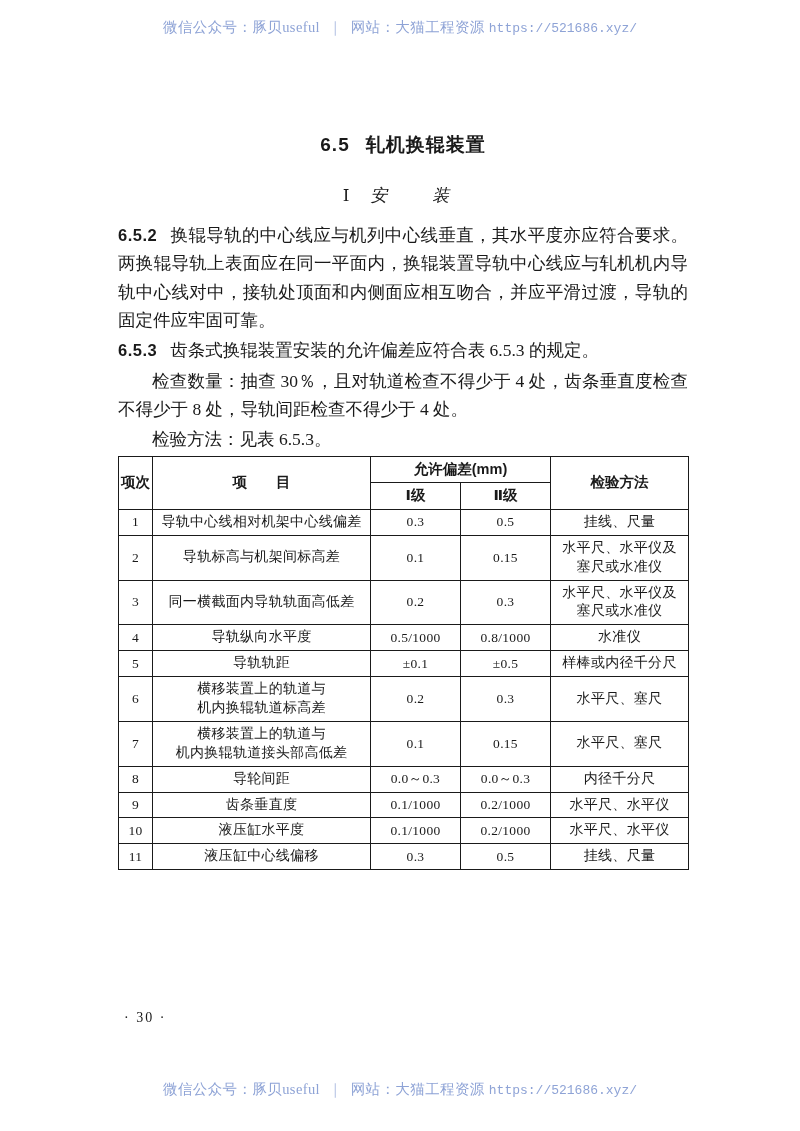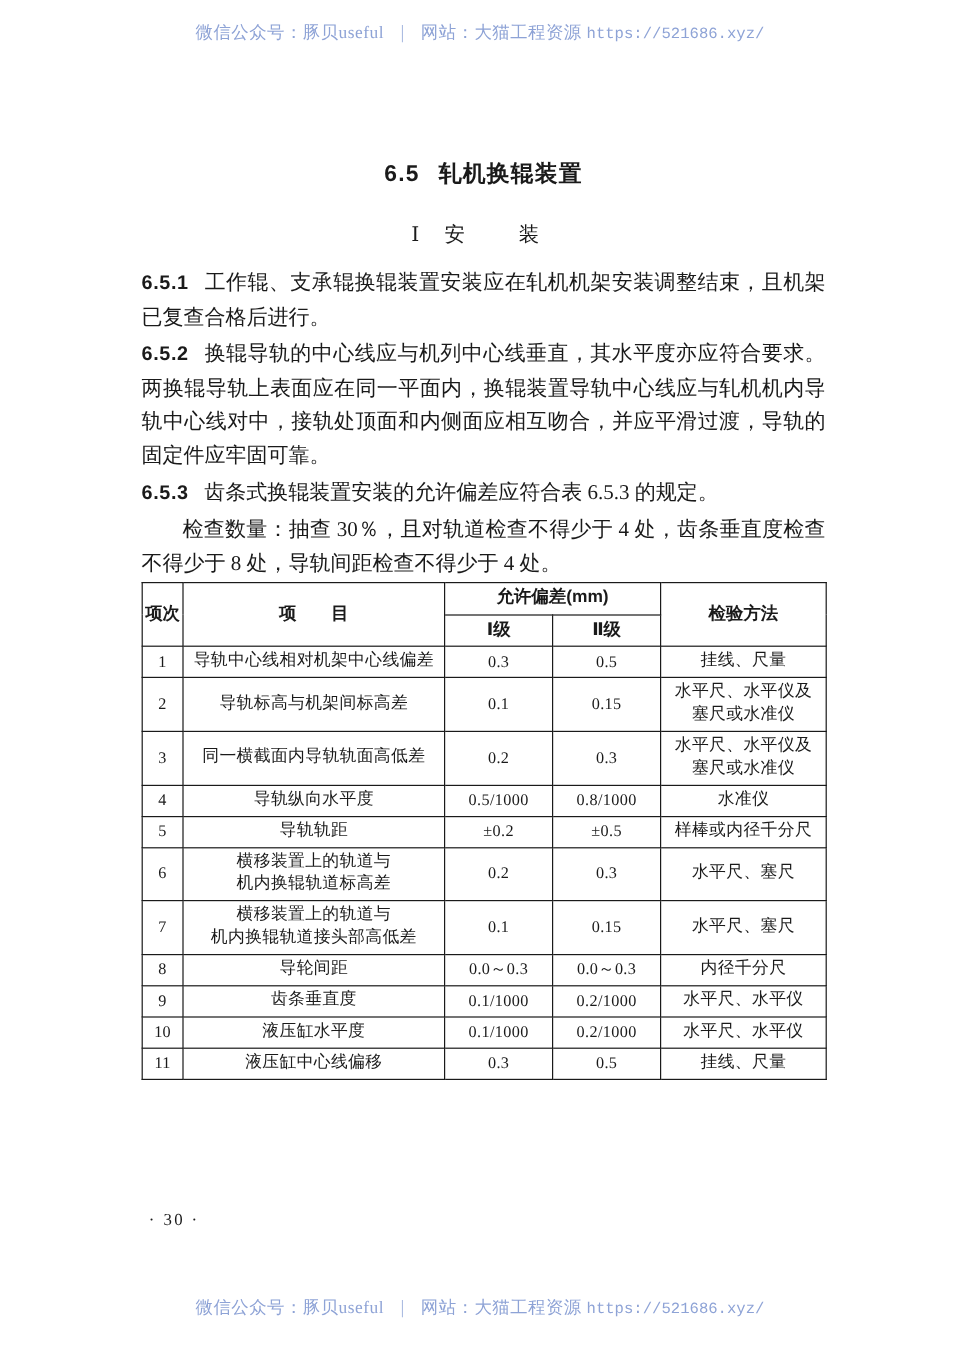--- a/index.html
+++ b/index.html
@@ -68,20 +68,21 @@
     font-size: 17px;
     margin: 0 0 14px 0;
     letter-spacing: 1px;
   }
   .subsection-head .roman {
     margin-right: 20px;
     font-family: "Liberation Serif", "DejaVu Serif", serif;
   }
   .subsection-head .sp {
     letter-spacing: 14px;
+    font-style: italic;
   }
 
   .clause {
     font-size: 17.5px;
     line-height: 1.62;
     margin: 0 0 2px 0;
     text-align: justify;
     text-justify: inter-ideograph;
   }
   .clause .cnum {
@@ -169,34 +170,32 @@
   <div class="content">
 
     <h1 class="section-title">
       <span class="num">6.5</span><span>轧机换辊装置</span>
     </h1>
 
     <div class="subsection-head">
       <span class="roman">Ⅰ</span><span class="sp">安　装</span>
     </div>
 
-    <p class="clause">
-      <span class="cnum">6.5.1</span><span>工作辊、支承辊换辊装置安装应在轧机机架安装调整结束，且机架已复查合格后进行。</span>
-    </p>
 
     <p class="clause">
       <span class="cnum">6.5.2</span><span>换辊导轨的中心线应与机列中心线垂直，其水平度亦应符合要求。两换辊导轨上表面应在同一平面内，换辊装置导轨中心线应与轧机机内导轨中心线对中，接轨处顶面和内侧面应相互吻合，并应平滑过渡，导轨的固定件应牢固可靠。</span>
     </p>
 
 
     <p class="clause">
       <span class="cnum">6.5.3</span><span>齿条式换辊装置安装的允许偏差应符合表 6.5.3 的规定。</span>
     </p>
 
     <p class="clause indent">检查数量：抽查 30％，且对轨道检查不得少于 4 处，齿条垂直度检查不得少于 8 处，导轨间距检查不得少于 4 处。</p>
+    <p class="clause indent">检验方法：见表 6.5.3。</p>
 
 
     <table class="spec">
       <colgroup>
         <col class="c-idx">
           <col class="c-item">
           <col class="c-lv1">
           <col class="c-lv2">
           <col class="c-meth">
       </colgroup>
@@ -257,21 +256,21 @@
             <td class="num-cell">0.8/1000</td>
             <td class="meth-cell">
               <span class="ln">水准仪</span>
             </td>
           </tr>
           <tr>
             <td class="num-cell">5</td>
             <td class="item-cell">
               <span class="ln">导轨轨距</span>
             </td>
-            <td class="num-cell">±0.2</td>
+            <td class="num-cell">±0.1</td>
             <td class="num-cell">±0.5</td>
             <td class="meth-cell">
               <span class="ln">样棒或内径千分尺</span>
             </td>
           </tr>
           <tr>
             <td class="num-cell">6</td>
             <td class="item-cell">
               <span class="ln">横移装置上的轨道与</span>
               <span class="ln">机内换辊轨道标高差</span>

